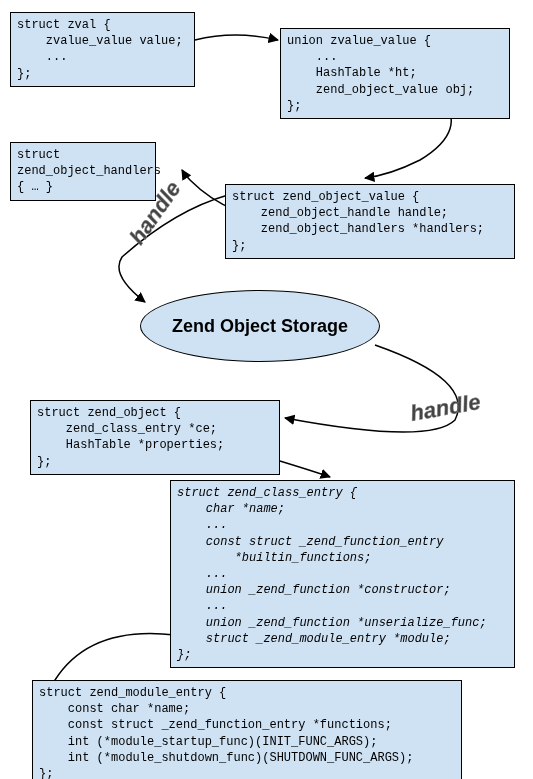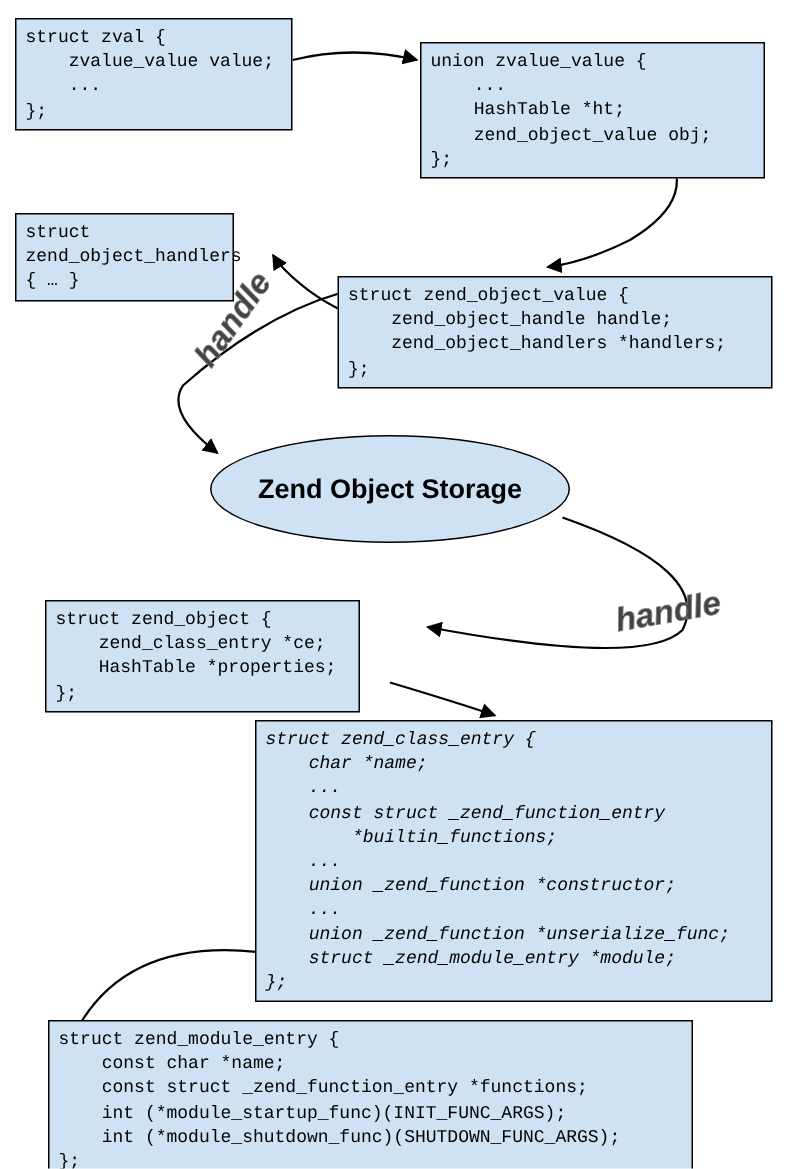--- a/index.html
+++ b/index.html
@@ -101,21 +101,21 @@
 };</div>
 
 <div class="handle-label" style="left:120px; top:200px; transform: rotate(-55deg);">handle</div>
 
 <div class="storage" style="left:140px; top:290px;">
   <span>Zend Object Storage</span>
 </div>
 
 <div class="handle-label" style="left:410px; top:395px; transform: rotate(-10deg);">handle</div>
 
-<div class="box" style="left:30px; top:400px; width:210px;">struct zend_object {
+<div class="box" style="left:30px; top:400px; width:250px;">struct zend_object {
     zend_class_entry *ce;
     HashTable *properties;
 };</div>
 
 <div class="box" style="left:170px; top:480px; width:345px;font-style:italic;">struct zend_class_entry {
     char *name;
     ...
     const struct _zend_function_entry
         *builtin_functions;
     ...

